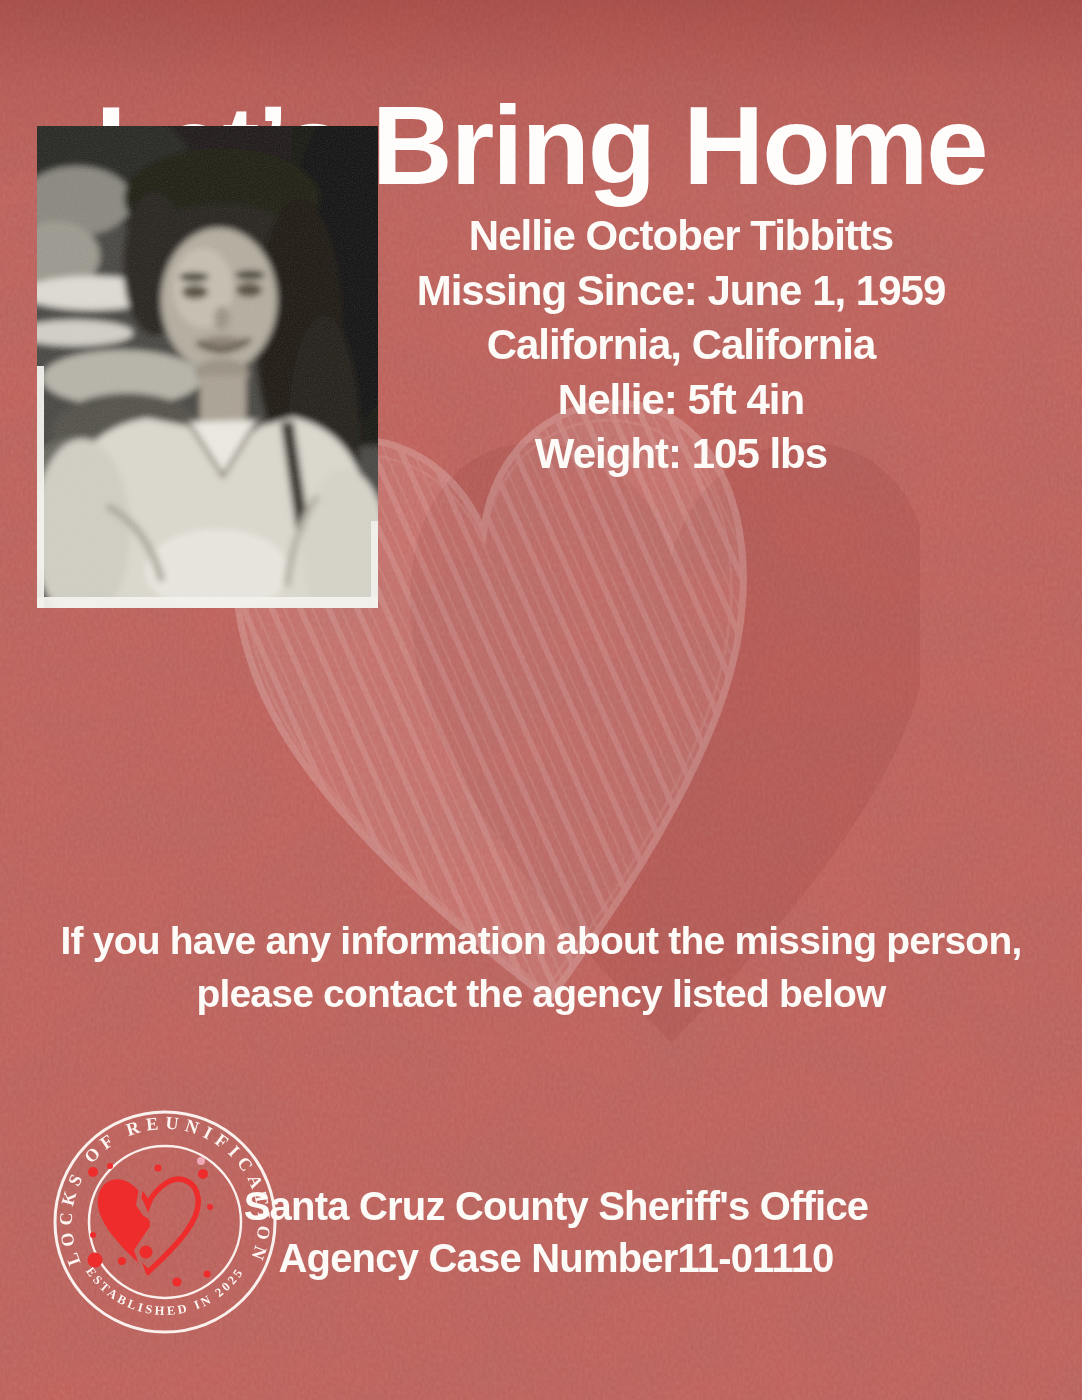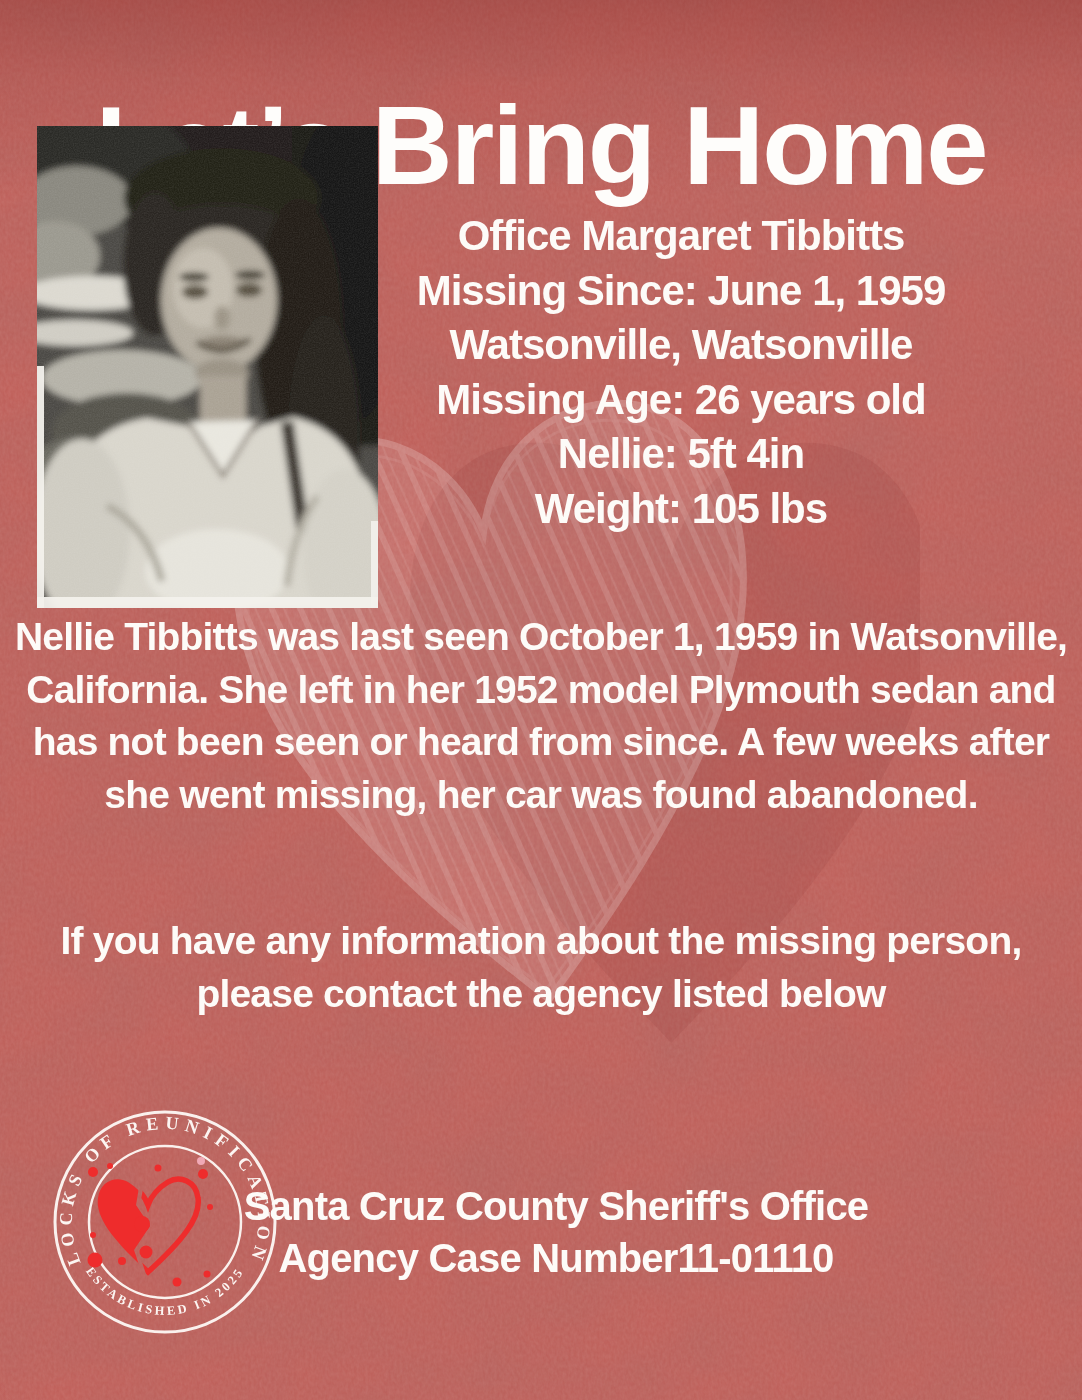--- a/index.html
+++ b/index.html
@@ -146,29 +146,27 @@
       </g>
       <rect width="341" height="482" filter="url(#pgrain)" opacity="0.22"></rect>
 
       <rect x="0" y="240" width="7" height="242" fill="#f3f1ec" opacity="0.95"></rect>
       <rect x="334" y="395" width="7" height="87" fill="#f3f1ec" opacity="0.9"></rect>
       <rect x="0" y="471" width="341" height="11" fill="#f3f1ec" opacity="0.95"></rect>
     </svg>
   </div>
 
   <div class="subject-block">
-    <div>Office Margaret Tibbitts</div>
+    <div>Nellie October Tibbitts</div>
     <div>Missing Since: June 1, 1959</div>
-    <div>Watsonville, Watsonville</div>
-    <div>Missing Age: 26 years old</div>
+    <div>California, California</div>
     <div>Nellie: 5ft 4in</div>
     <div>Weight: 105 lbs</div>
   </div>
 
-  <div class="about-block">Nellie Tibbitts was last seen October 1, 1959 in Watsonville, California. She left in her 1952 model Plymouth sedan and has not been seen or heard from since. A few weeks after she went missing, her car was found abandoned.</div>
 
   <div class="plea-block">If you have any information about the missing person, please contact the agency listed below</div>
 
   <svg class="logo" width="240" height="240" viewBox="0 0 240 240">
     <defs>
       <path id="arcTop" d="M 54.2 185.8 A 93 93 0 1 1 185.8 185.8" fill="none"></path>
       <path id="arcBottom" d="M 39.5 166.5 A 93 93 0 0 0 200.5 166.5" fill="none"></path>
       <clipPath id="clipL">
           <polygon points="30,55 99,55 91,103 105,124 89,148 99,178 30,178"></polygon>
         </clipPath>

